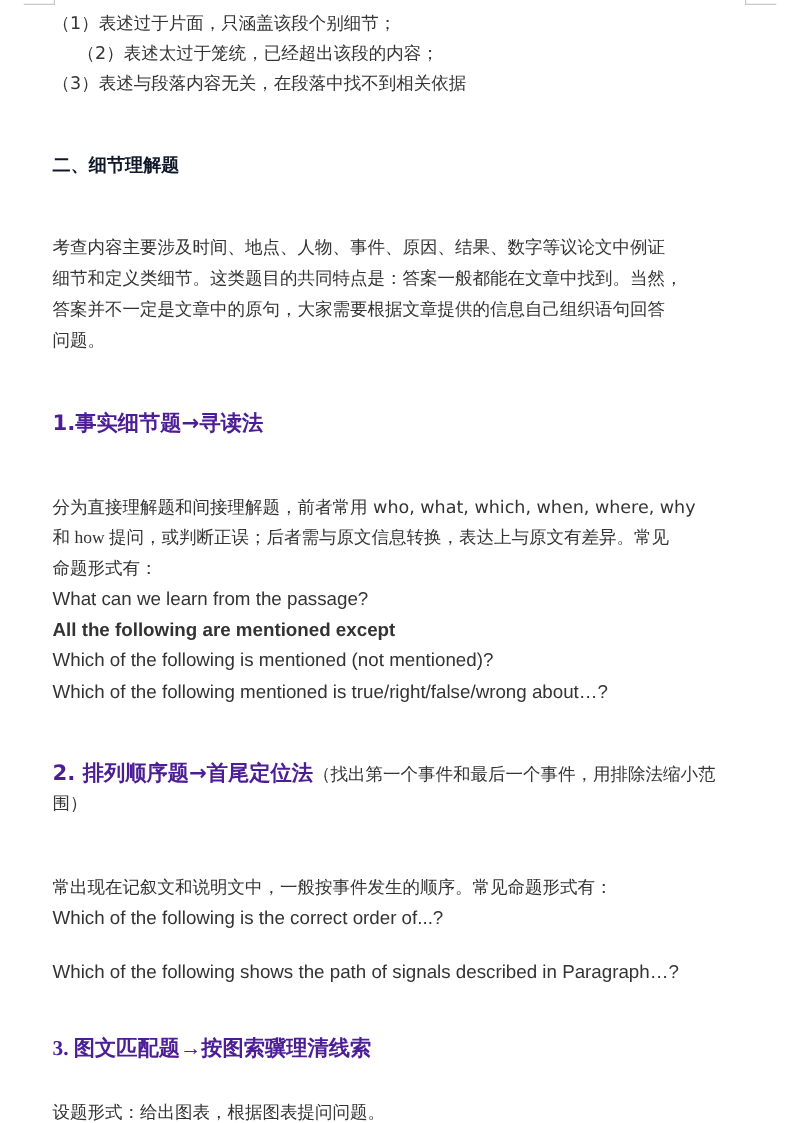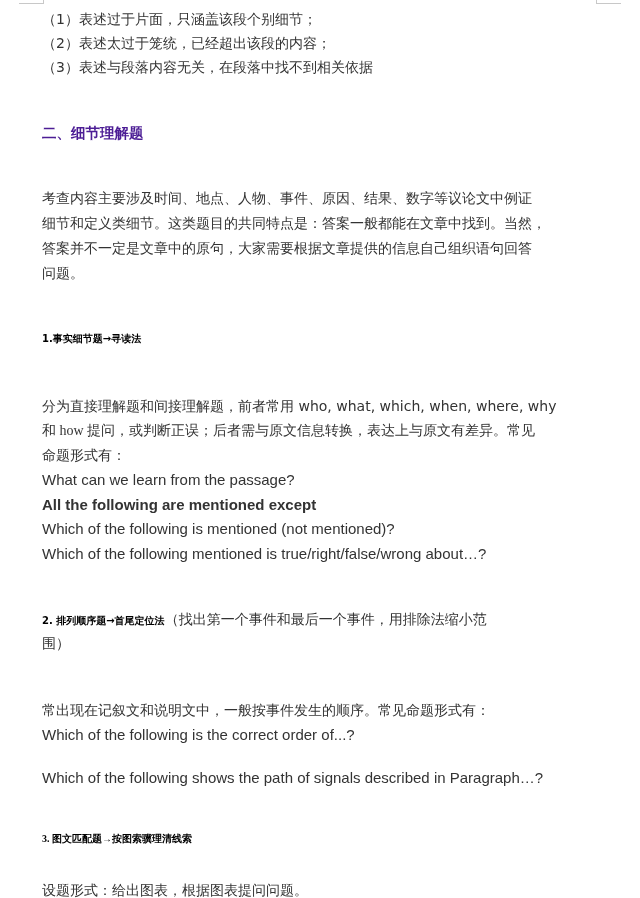--- a/index.html
+++ b/index.html
@@ -30,42 +30,42 @@
     white-space: nowrap;
     font-size: 14px;
     line-height: 18px;
     color: #333333;
   }
   .en {
     font-family: "Liberation Sans", sans-serif;
     font-size: 15px;
   }
   .heading-blue {
-    color: #4c1d95;
+    color: #0f172a;
     font-weight: bold;
     font-size: 14.5px;
   }
   .heading-bold {
     font-weight: bold;
-    color: #000000;
-    font-size: 10px;
+    color: #4c1d95;
+    font-size: 17px;
   }
   .normal-tail {
     font-weight: normal;
     font-size: 14px;
   }
 </style>
 </head>
 <body>
 
 <div class="corner-mark corner-left"></div>
 <div class="corner-mark corner-right"></div>
 
 <div class="line" style="top:10px;">（1）表述过于片面，只涵盖该段个别细节；</div>
-<div class="line" style="top:34px;">（2）表述太过于笼统，已经超出该段的内容；</div>
+<div class="line" style="top:34px;margin-left:20px;">（2）表述太过于笼统，已经超出该段的内容；</div>
 <div class="line" style="top:58px;">（3）表述与段落内容无关，在段落中找不到相关依据</div>
 
 <div class="line heading-blue" style="top:124px;">二、细节理解题</div>
 
 <div class="line" style="top:189px;">考查内容主要涉及时间、地点、人物、事件、原因、结果、数字等议论文中例证</div>
 <div class="line" style="top:214px;">细节和定义类细节。这类题目的共同特点是：答案一般都能在文章中找到。当然，</div>
 <div class="line" style="top:239px;">答案并不一定是文章中的原句，大家需要根据文章提供的信息自己组织语句回答</div>
 <div class="line" style="top:264px;">问题。</div>
 
 <div class="line heading-bold" style="top:330px;">1.事实细节题→寻读法</div>

